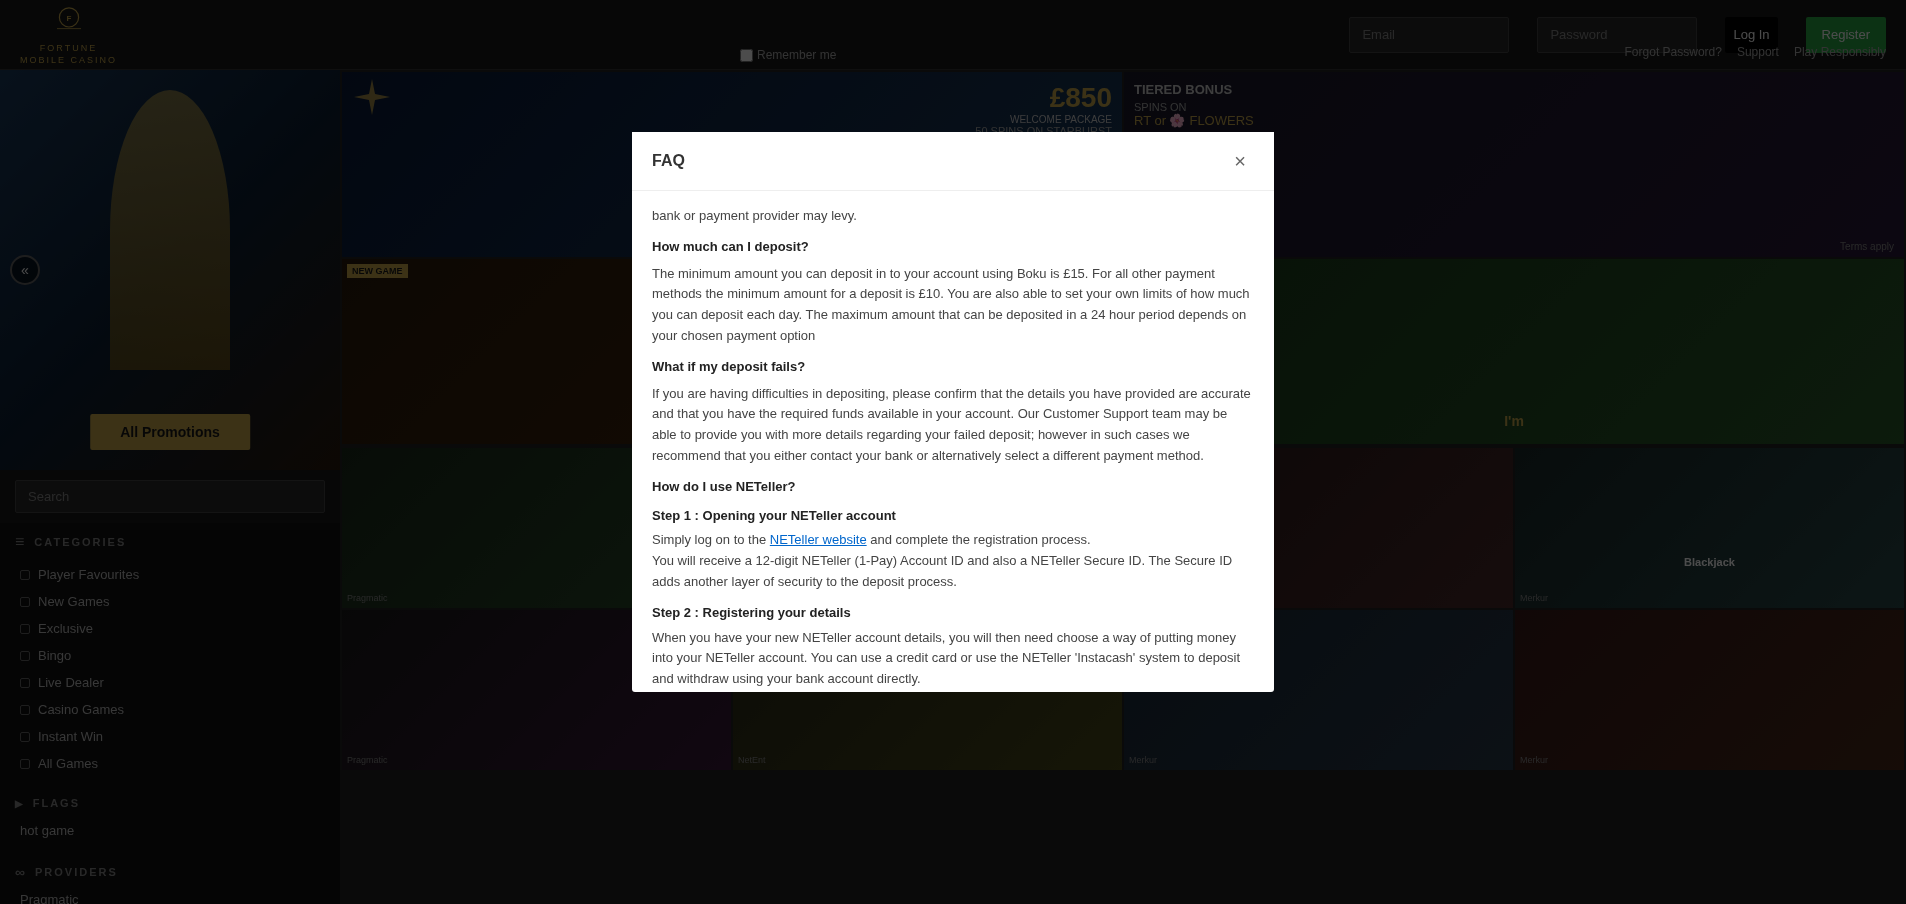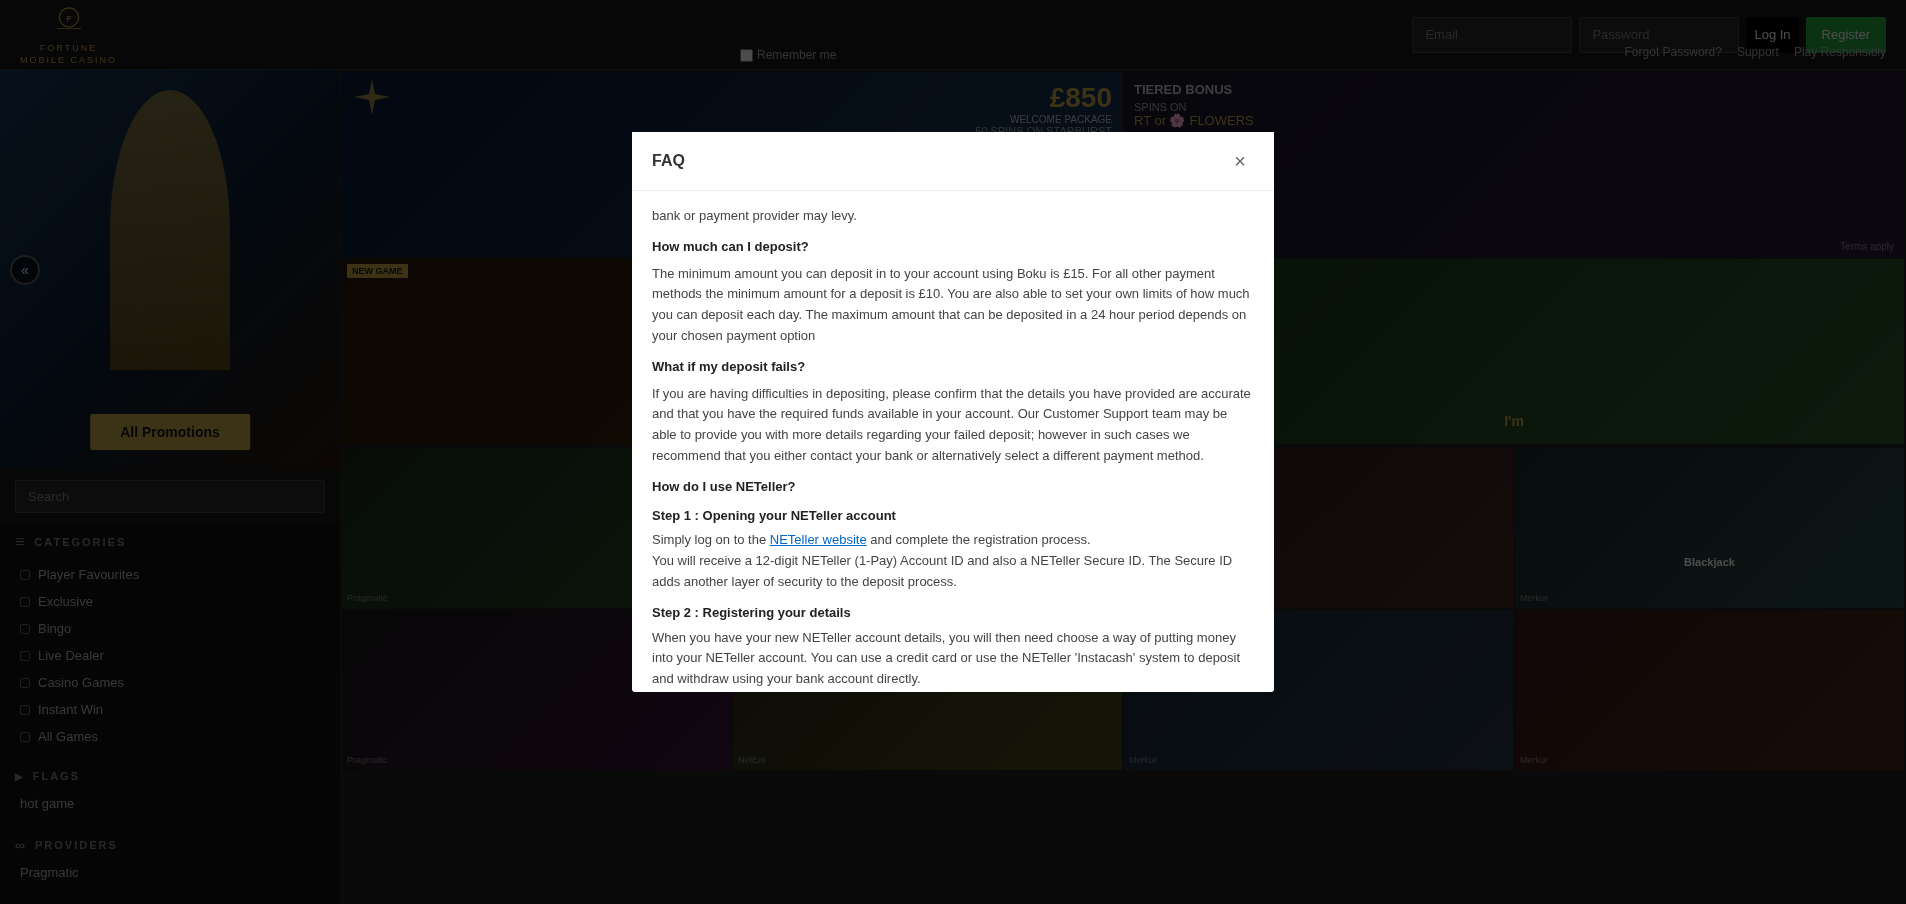--- a/index.html
+++ b/index.html
@@ -36,21 +36,21 @@
     .logo-text {
       font-size: 9px;
       letter-spacing: 2px;
       color: #c8a84b;
       text-align: center;
       line-height: 1.3;
     }
     .header-right {
       display: flex;
       align-items: center;
-      gap: 7px;
+      gap: 28px;
     }
     .header-input {
       background: #2a2a2a;
       border: 1px solid #444;
       color: #ccc;
       padding: 6px 12px;
       height: 36px;
       width: 160px;
       font-size: 13px;
       border-radius: 2px;
@@ -411,20 +411,24 @@
 
     <div class="search-bar">
       <input class="search-input" type="text" placeholder="Search" style="">
     </div>
 
     <div class="categories-section">
       <div class="section-title">CATEGORIES</div>
       <div class="category-item">
         <div class="category-dot"></div>
         <span>Player Favourites</span>
+      </div>
+      <div class="category-item">
+        <div class="category-dot"></div>
+        <span>New Games</span>
       </div>
       <div class="category-item">
         <div class="category-dot"></div>
         <span>Exclusive</span>
       </div>
       <div class="category-item">
         <div class="category-dot"></div>
         <span>Bingo</span>
       </div>
       <div class="category-item">

